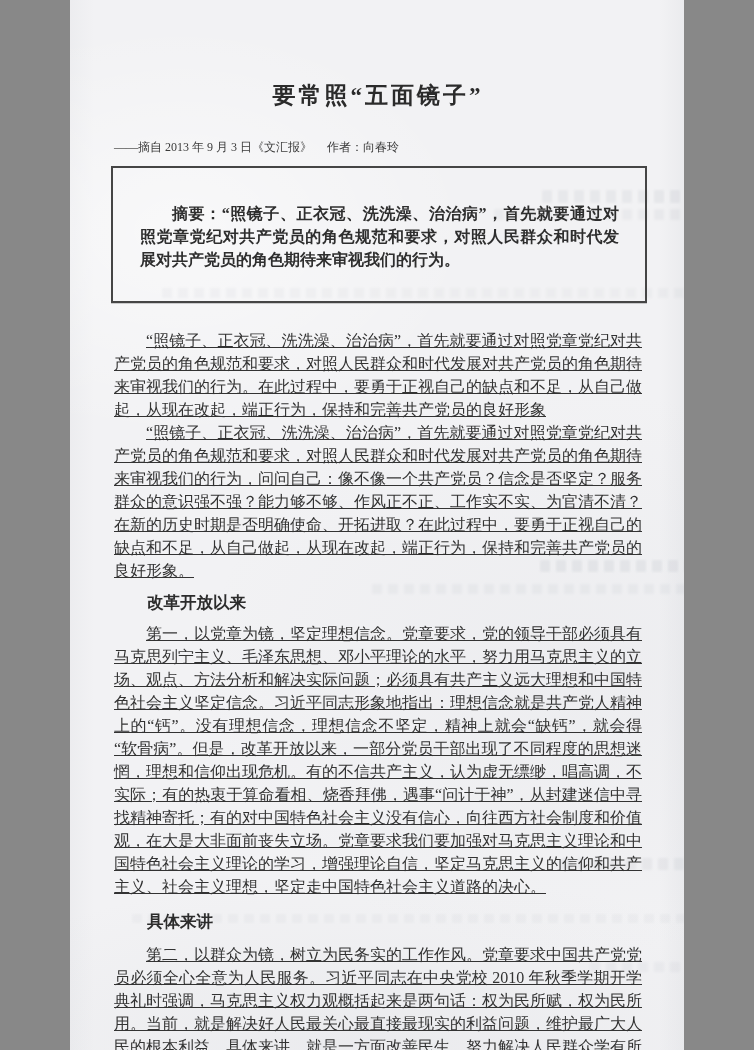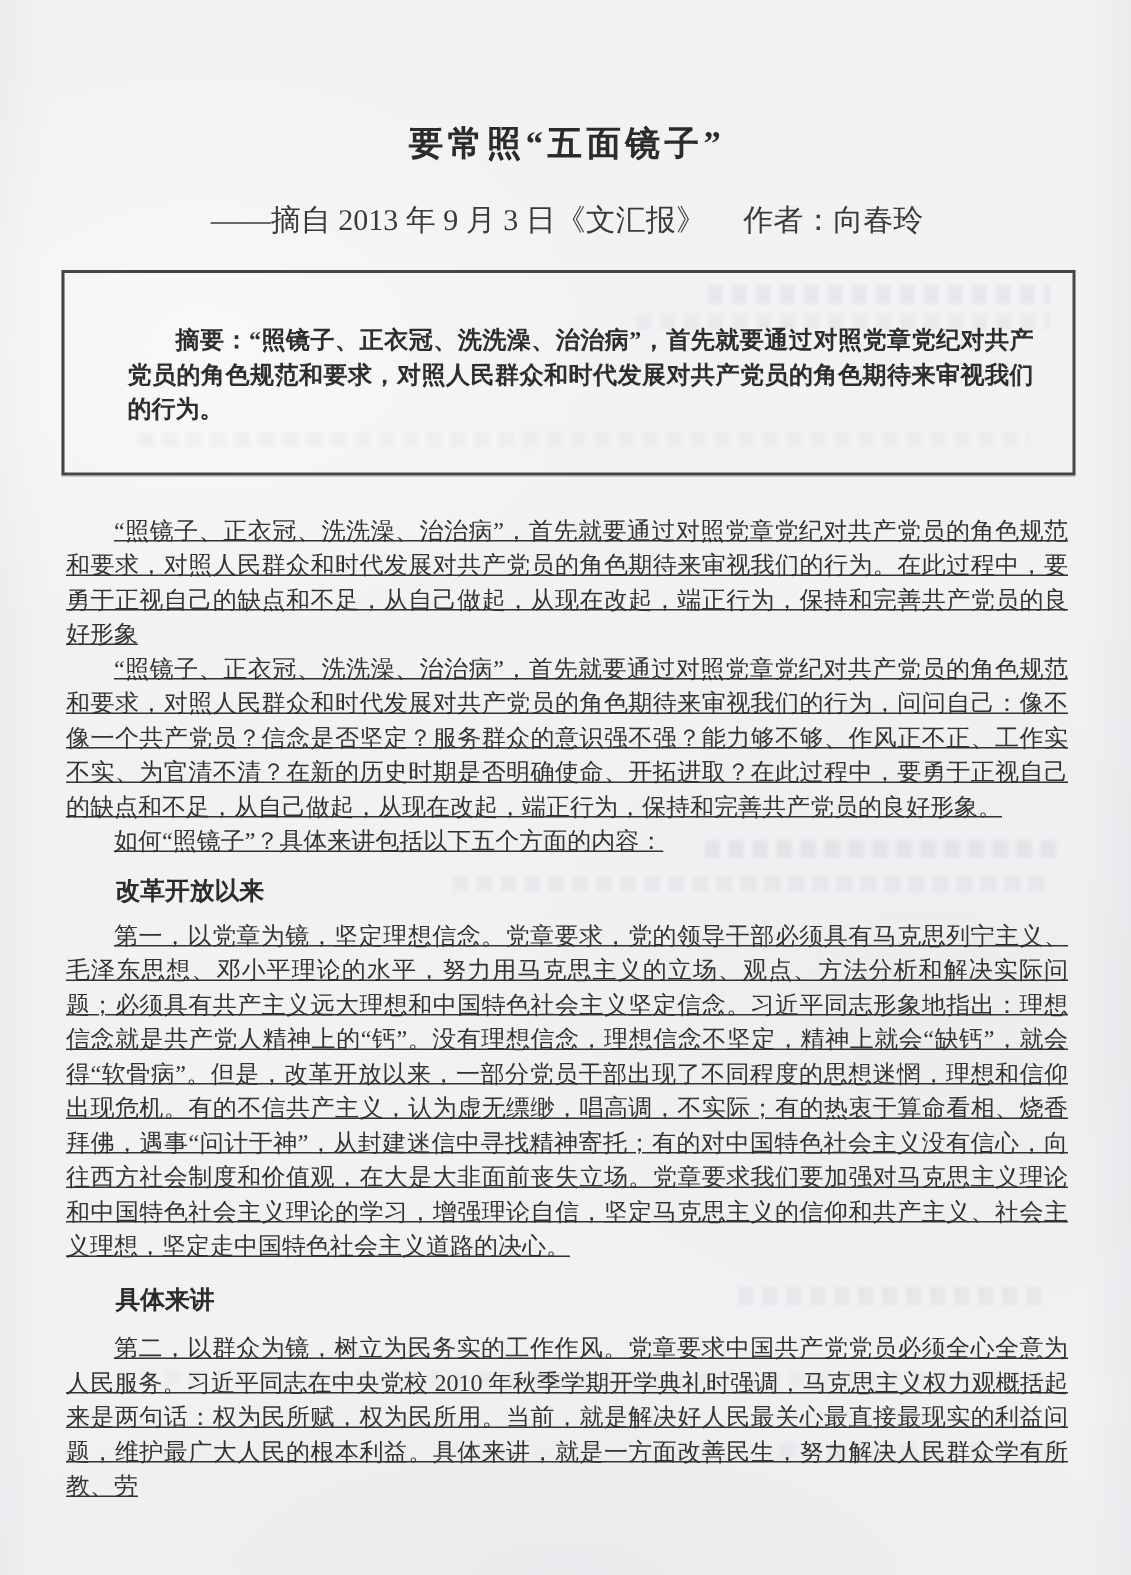--- a/index.html
+++ b/index.html
@@ -3,21 +3,21 @@
 <meta charset="utf-8">
 <style>
   html, body {
     margin: 0;
     padding: 0;
     background: #888;
     font-family: "Liberation Serif", "DejaVu Serif", serif;
   }
   .sheet {
     position: relative;
-    width: 754px;
+    width: 614px;
     height: 1050px;
     margin: 0 auto;
     background-color: #f2f2f4;
     background-image:
       radial-gradient(420px 300px at 18% 22%, rgba(255,255,255,0.5), rgba(255,255,255,0) 70%),
       radial-gradient(500px 380px at 82% 64%, rgba(190,194,202,0.10), rgba(190,194,202,0) 75%),
       radial-gradient(600px 220px at 50% 100%, rgba(180,184,192,0.12), rgba(180,184,192,0) 80%),
       linear-gradient(90deg, rgba(170,174,182,0.08), rgba(170,174,182,0) 4%, rgba(170,174,182,0) 96%, rgba(170,174,182,0.10));
     overflow: hidden;
     color: #333;
@@ -32,31 +32,30 @@
     margin: 82px 0 0 0;
     text-align: center;
     font-size: 23px;
     line-height: 28px;
     font-weight: bold;
     color: #2b2b2b;
     letter-spacing: 3px;
   }
   .source {
     margin: 26px 0 0 0;
-    text-align: center;
-    font-size: 20px;
+    font-size: 12px;
     line-height: 22px;
     color: #3a3a3a;
     white-space: pre-wrap;
   }
   .abstract-box {
-    margin: 22px -5px 0 -3px;
+    margin: 8px -5px 0 -3px;
     border: 2px solid #454545;
     box-shadow: 0 1px 0 rgba(70,70,70,0.25);
-    padding: 34px 26px 30px 42px;
+    padding: 34px 26px 30px 27px;
     background: rgba(255,255,255,0.06);
   }
   .abstract-text {
     margin: 0;
     font-size: 16px;
     line-height: 23px;
     font-weight: bold;
     color: #2e2e2e;
     text-indent: 2em;
     text-align: justify;
@@ -123,21 +122,20 @@
     <p class="source">——摘自 2013 年 9 月 3 日《文汇报》　 作者：向春玲</p>
 
     <div class="abstract-box">
       <p class="abstract-text">摘要：“照镜子、正衣冠、洗洗澡、治治病”，首先就要通过对照党章党纪对共产党员的角色规范和要求，对照人民群众和时代发展对共产党员的角色期待来审视我们的行为。</p>
     </div>
 
     <p class="para first">“照镜子、正衣冠、洗洗澡、治治病”，首先就要通过对照党章党纪对共产党员的角色规范和要求，对照人民群众和时代发展对共产党员的角色期待来审视我们的行为。在此过程中，要勇于正视自己的缺点和不足，从自己做起，从现在改起，端正行为，保持和完善共产党员的良好形象</p>
 
     <p class="para">“照镜子、正衣冠、洗洗澡、治治病”，首先就要通过对照党章党纪对共产党员的角色规范和要求，对照人民群众和时代发展对共产党员的角色期待来审视我们的行为，问问自己：像不像一个共产党员？信念是否坚定？服务群众的意识强不强？能力够不够、作风正不正、工作实不实、为官清不清？在新的历史时期是否明确使命、开拓进取？在此过程中，要勇于正视自己的缺点和不足，从自己做起，从现在改起，端正行为，保持和完善共产党员的良好形象。</p>
 
-    <p class="para">如何“照镜子”？具体来讲包括以下五个方面的内容：</p>
 
     <h2 class="section-heading">改革开放以来</h2>
 
     <p class="para">第一，以党章为镜，坚定理想信念。党章要求，党的领导干部必须具有马克思列宁主义、毛泽东思想、邓小平理论的水平，努力用马克思主义的立场、观点、方法分析和解决实际问题；必须具有共产主义远大理想和中国特色社会主义坚定信念。习近平同志形象地指出：理想信念就是共产党人精神上的“钙”。没有理想信念，理想信念不坚定，精神上就会“缺钙”，就会得“软骨病”。但是，改革开放以来，一部分党员干部出现了不同程度的思想迷惘，理想和信仰出现危机。有的不信共产主义，认为虚无缥缈，唱高调，不实际；有的热衷于算命看相、烧香拜佛，遇事“问计于神”，从封建迷信中寻找精神寄托；有的对中国特色社会主义没有信心，向往西方社会制度和价值观，在大是大非面前丧失立场。党章要求我们要加强对马克思主义理论和中国特色社会主义理论的学习，增强理论自信，坚定马克思主义的信仰和共产主义、社会主义理想，坚定走中国特色社会主义道路的决心。</p>
 
     <h2 class="section-heading second">具体来讲</h2>
 
     <p class="para">第二，以群众为镜，树立为民务实的工作作风。党章要求中国共产党党员必须全心全意为人民服务。习近平同志在中央党校 2010 年秋季学期开学典礼时强调，马克思主义权力观概括起来是两句话：权为民所赋，权为民所用。当前，就是解决好人民最关心最直接最现实的利益问题，维护最广大人民的根本利益。具体来讲，就是一方面改善民生，努力解决人民群众学有所教、劳</p>
 
   </div>

